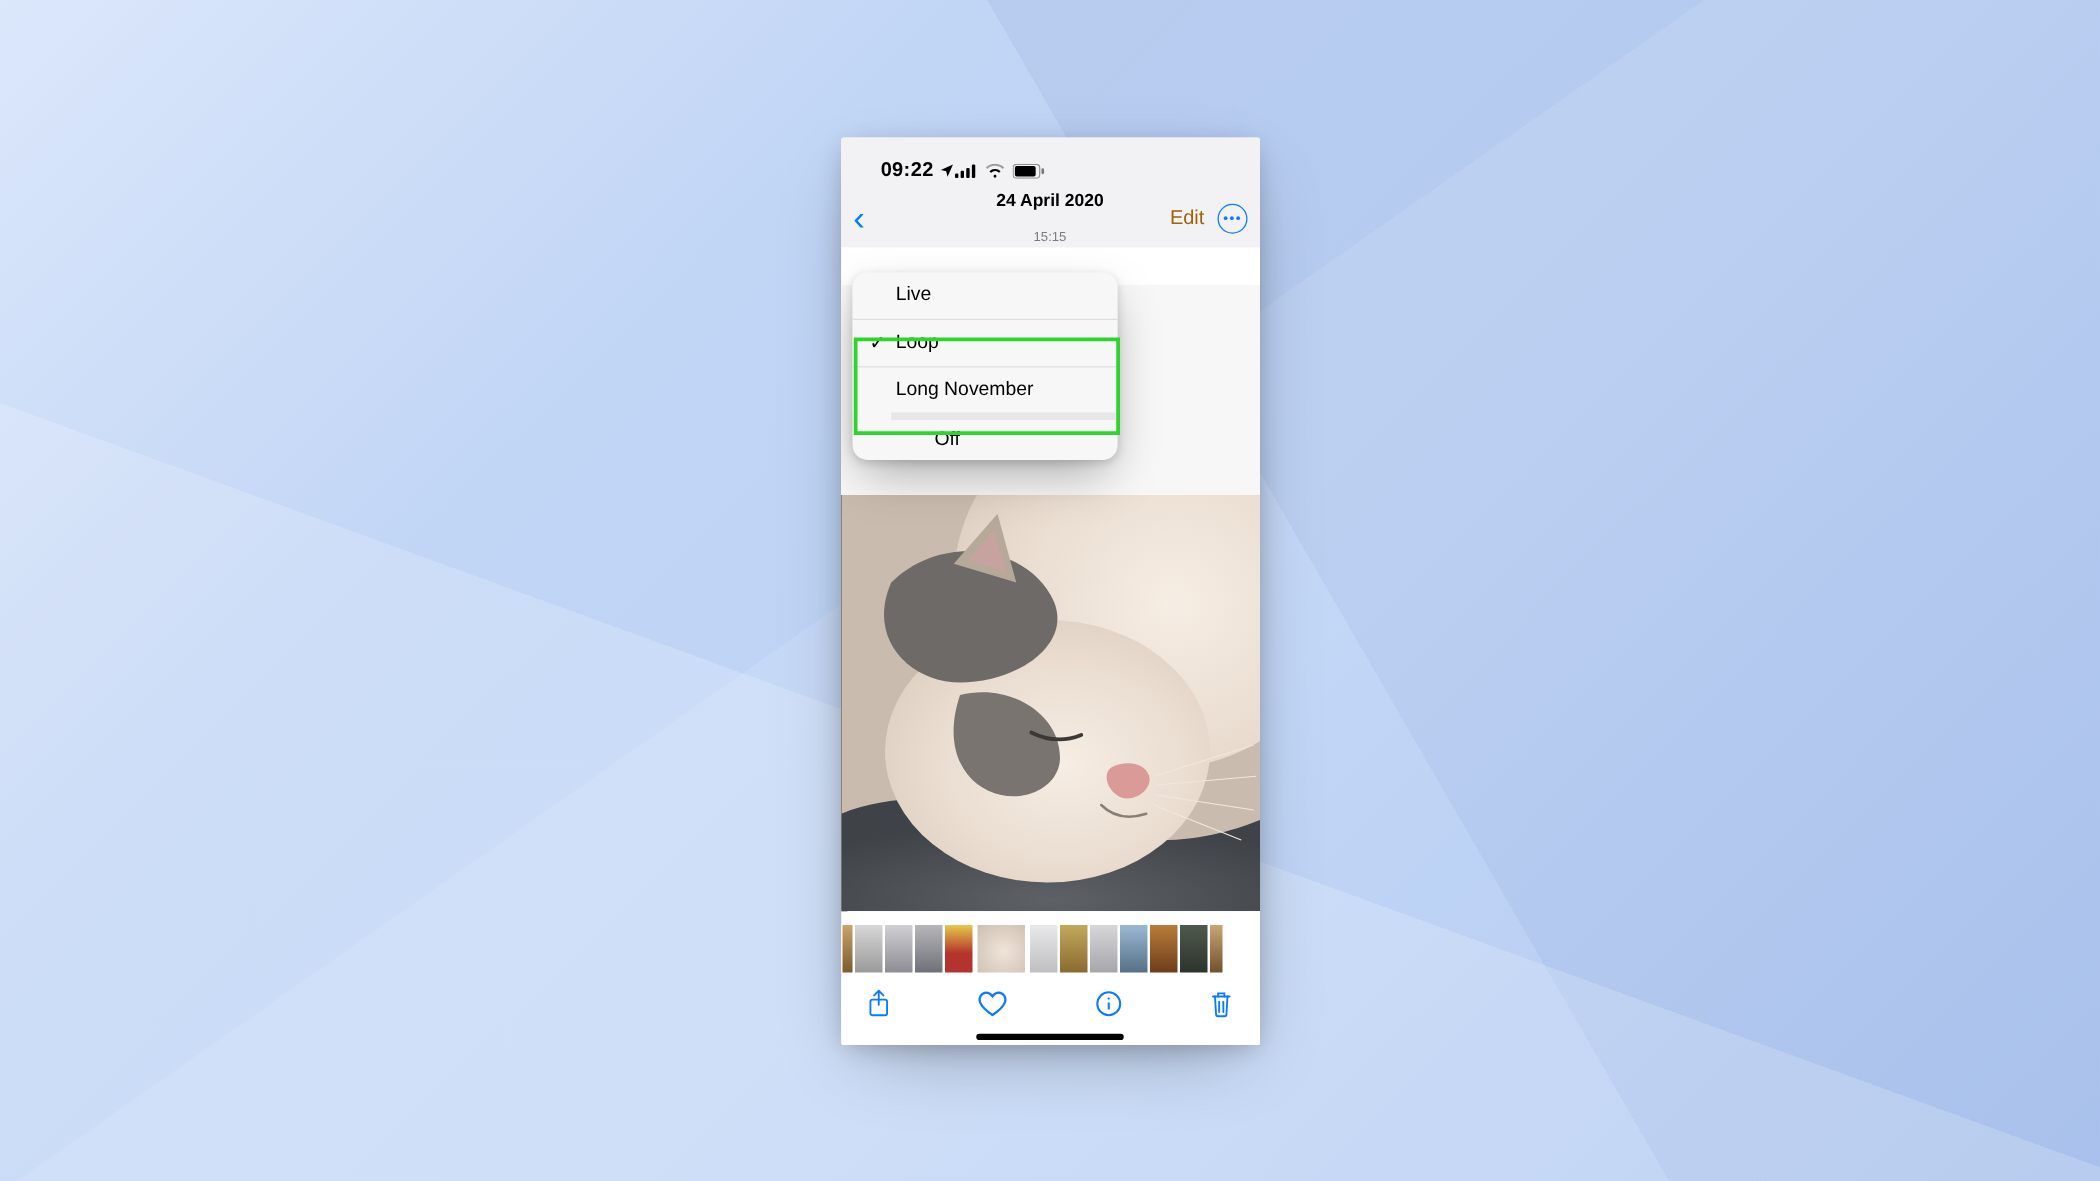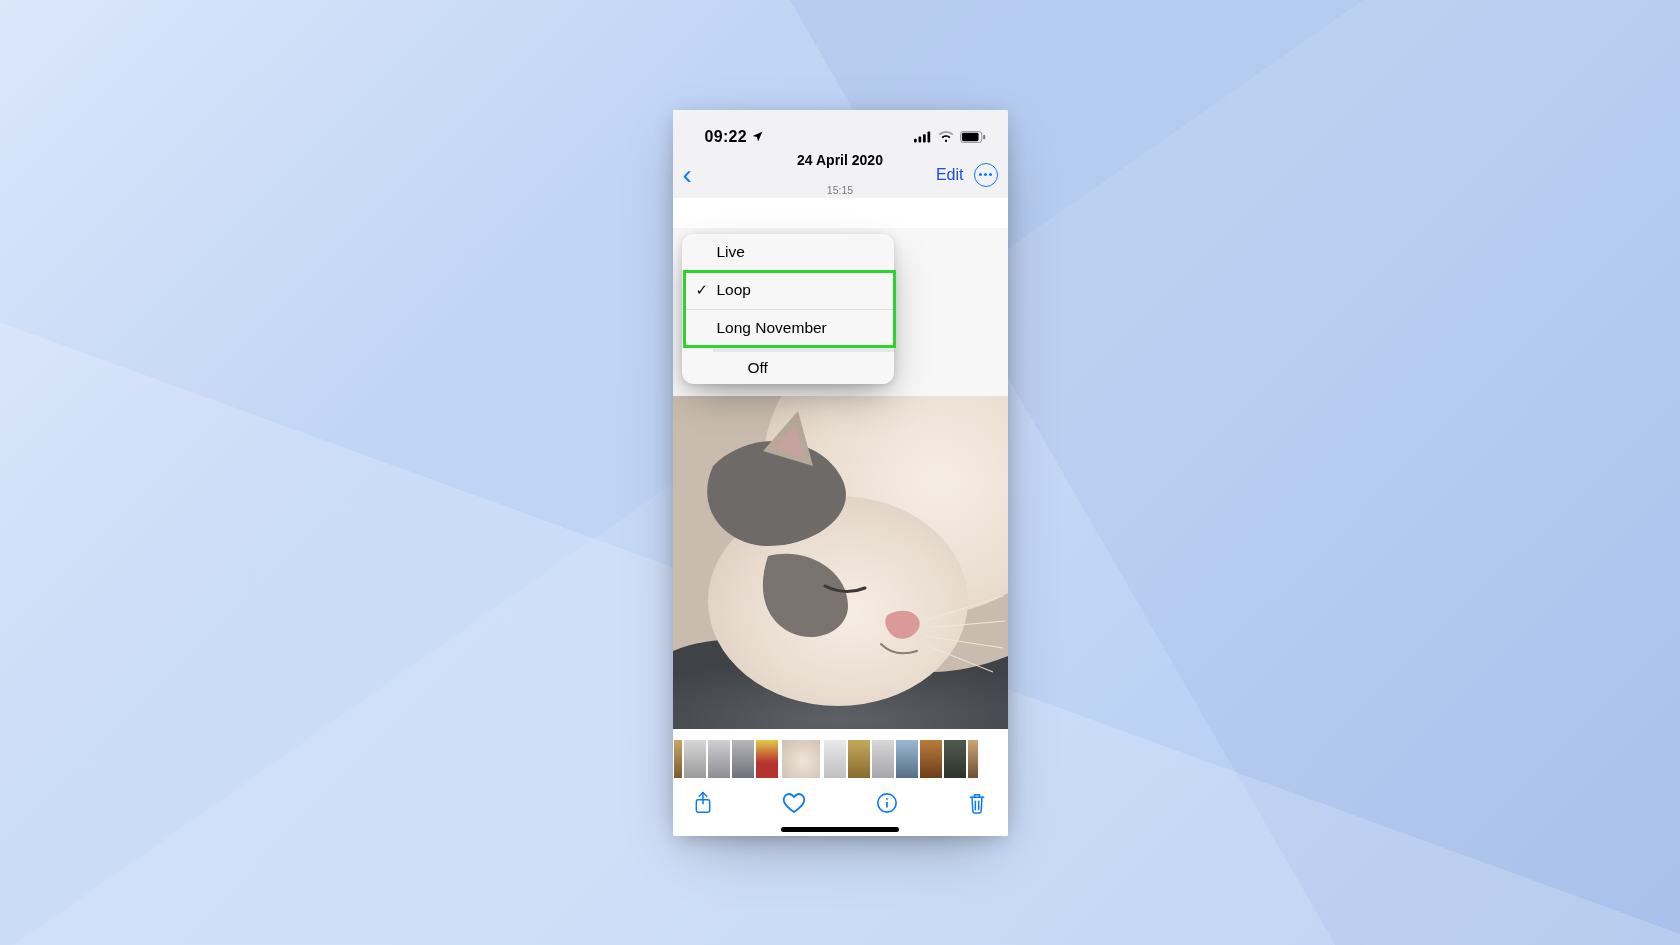--- a/index.html
+++ b/index.html
@@ -33,21 +33,20 @@
     font-size: 14px;
     color: #000;
   }
 
   
   .statusbar {
     height: 42px;
     background: #f2f2f4;
     display: flex;
     align-items: center;
-    justify-content: space-between;
     padding: 12px 22px 0 32px;
     font-weight: 600;
     font-size: 16px;
     letter-spacing: .3px;
   }
   .status-left { display:flex; align-items:center; gap:4px; }
   .status-right { display:flex; align-items:center; gap:6px; }
   .status-right svg, .status-left svg { display:block; }
 
   
@@ -58,21 +57,21 @@
     align-items:center;
     justify-content:space-between;
     padding: 0 10px 0 6px;
     position: relative;
   }
   .navbar .left, .navbar .right { display:flex; align-items:center; gap:10px; min-width:58px; }
   .navbar .right { justify-content:flex-end; }
   .navbar .center { position:absolute; left:0; right:0; text-align:center; pointer-events:none; }
   .nav-title { font-size:14px; font-weight:600; line-height:1.1; }
   .nav-sub   { font-size:10.5px; color:#7a7a7e; margin-top:15px; }
-  .nav-edit  { color:#1d4ed8; font-size:16px; cursor:pointer;margin-left:36px; }
+  .nav-edit  { color:#a16207; font-size:16px; cursor:pointer;margin-left:36px; }
   .nav-more  { width:24px; height:24px; border:1.6px solid #0a7aff; border-radius:50%; display:flex; align-items:center; justify-content:center; cursor:pointer; }
   .nav-more span{ width:3px;height:3px;border-radius:50%;background:#0a7aff;margin:0 1.2px;}
   .back-chevron { color:#0a7aff; font-size:28px; line-height:1; cursor:pointer; padding:0 4px; font-weight:400;}
 
   
   .badge-row {
     background:#f2f2f4;
     padding: 6px 0 6px 7px;
     border-bottom: .5px solid #e3e3e6;
   }
@@ -111,21 +110,21 @@
     height: 333px;
     overflow:hidden;
   }
   .cat-svg { width:100%; height:100%; display:block; }
   .black-strip{ position:absolute; left:0; top:198px; width:5px; height:333px; background:#000;}
 
   
   .menu {
     position:absolute;
     left: 9px;
-    top: 124px;
+    top: 108px;
     width: 212px;
     background:#f8f7f8;
     border-radius: 12px;
     box-shadow: 0 16px 40px -8px rgba(0,0,0,.35), 0 2px 8px rgba(0,0,0,.15);
     overflow:hidden;
     z-index: 50;
   }
   .menu-item {
     height:37.5px;
     display:flex; align-items:center;

